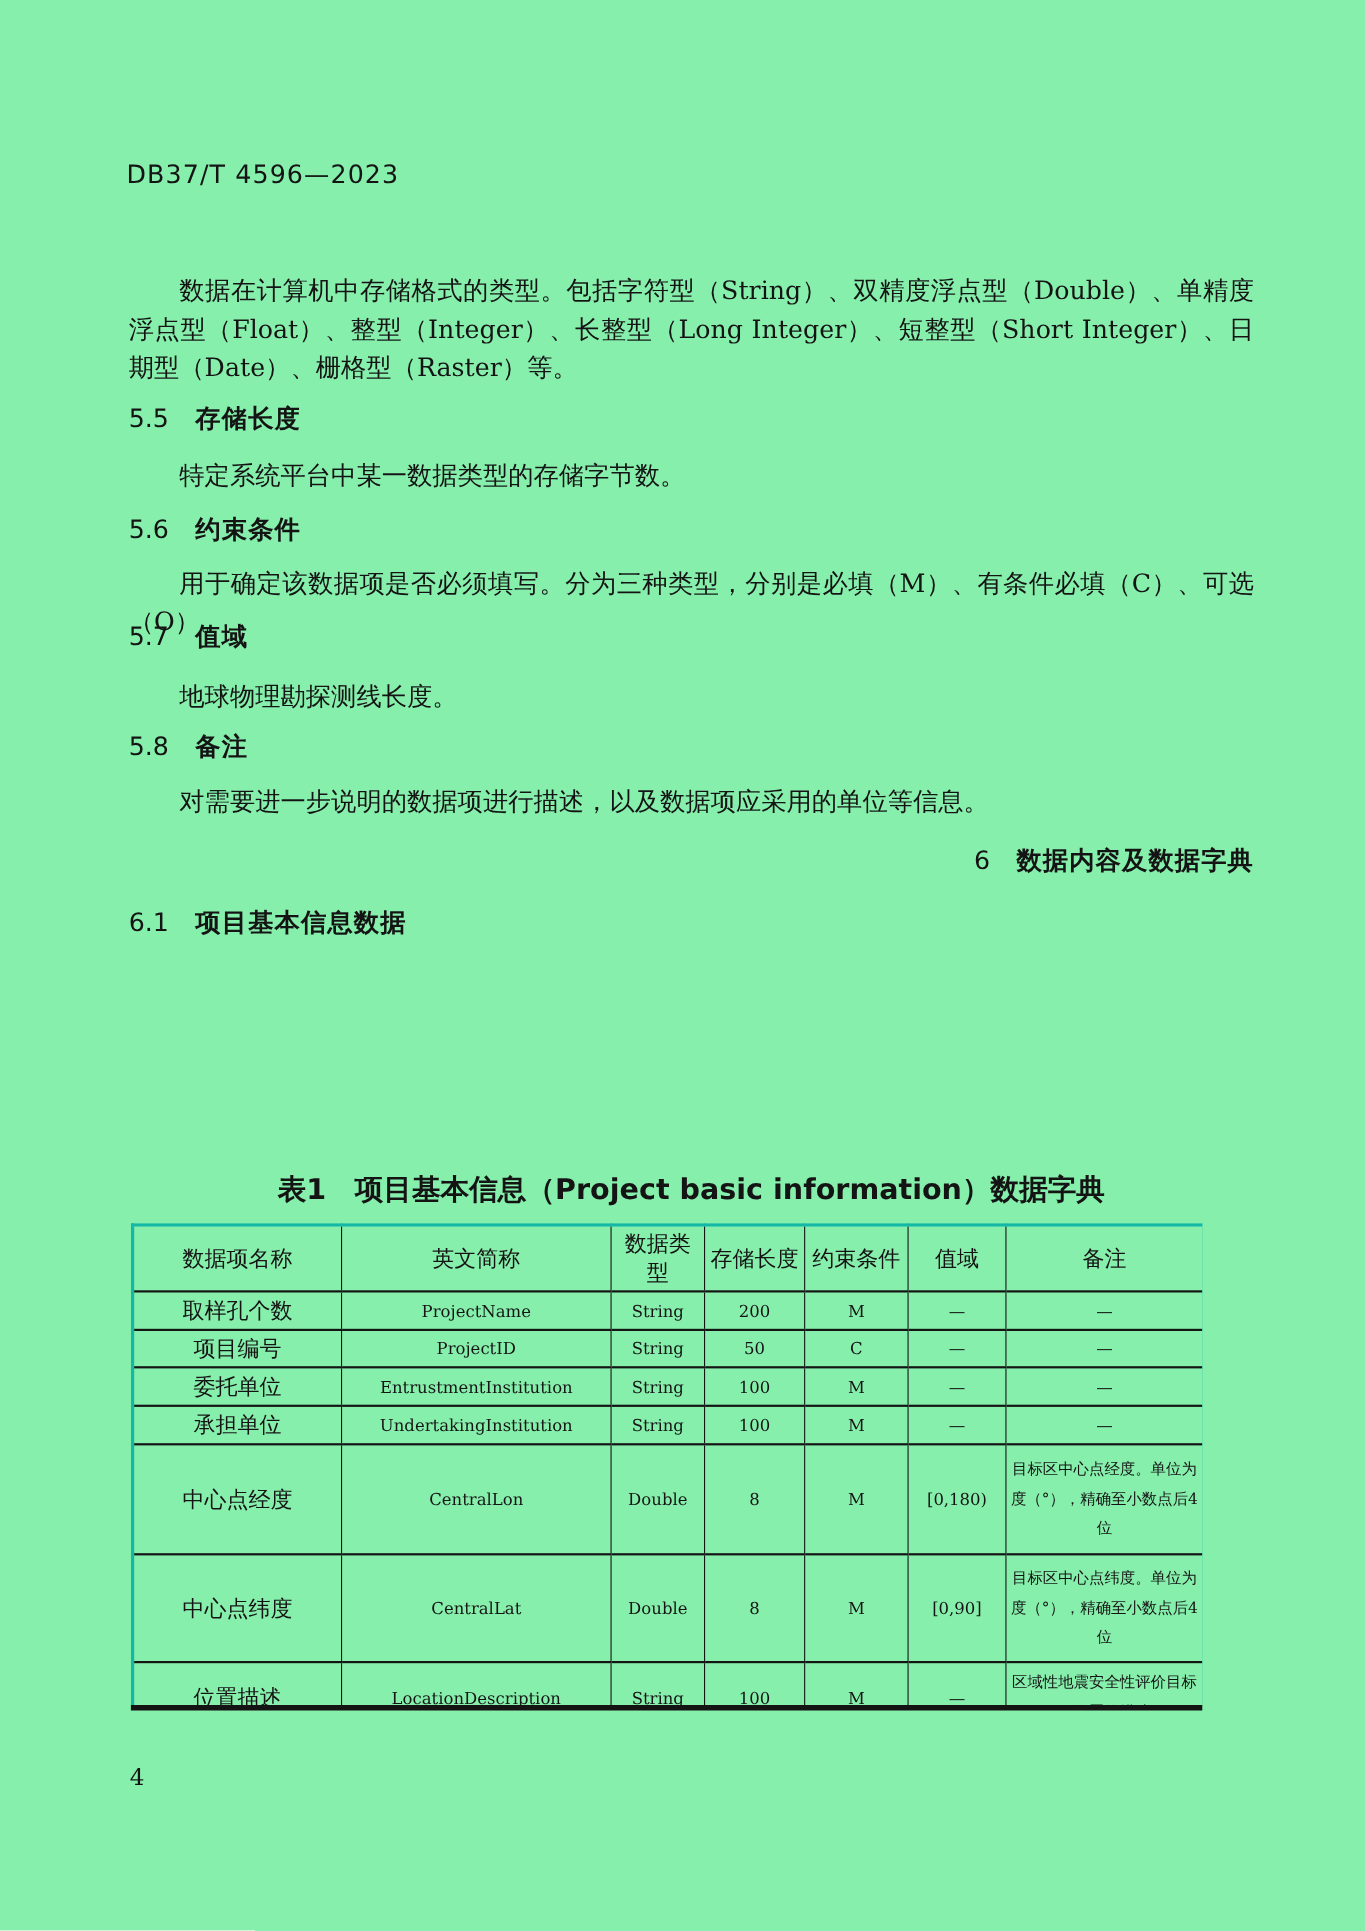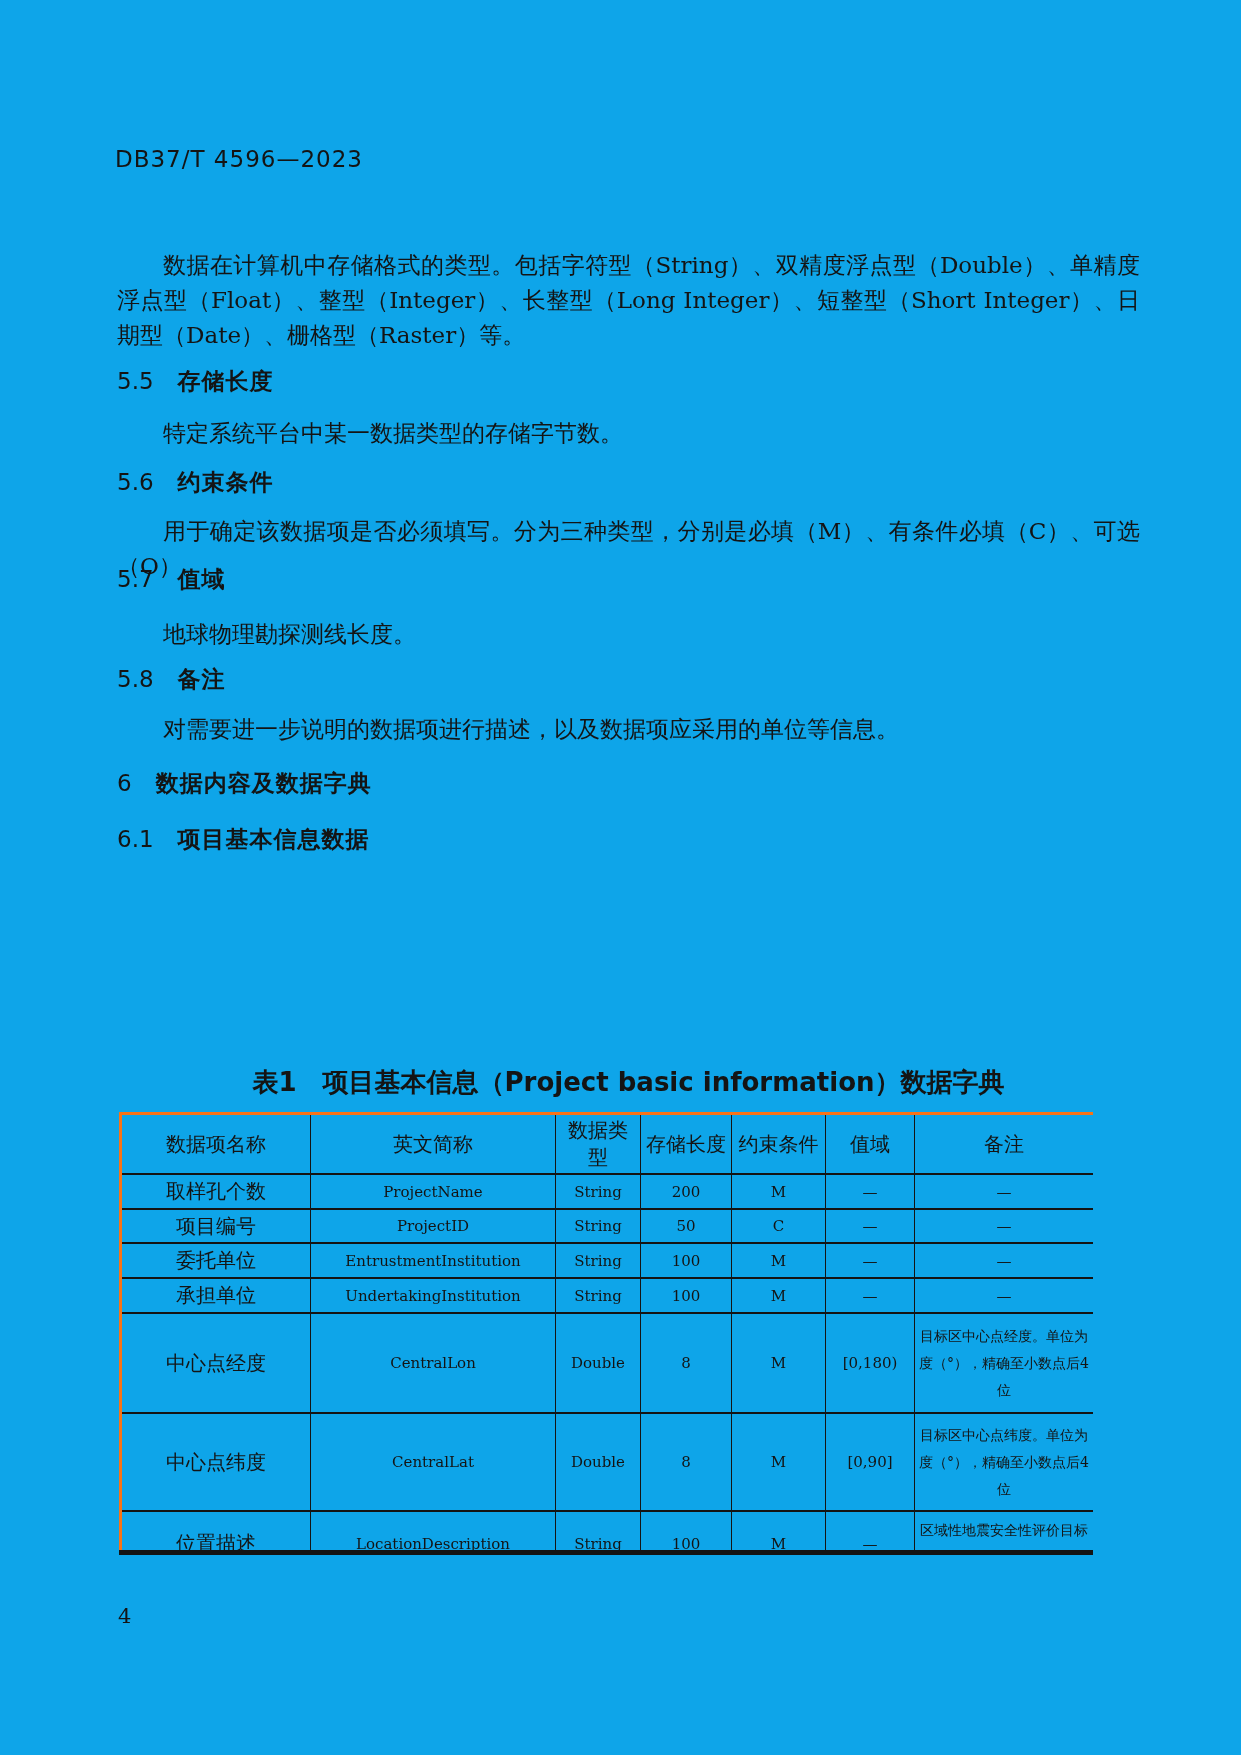--- a/index.html
+++ b/index.html
@@ -1,17 +1,17 @@
 <!DOCTYPE html>
 <html><head>
 <meta charset="utf-8">
 <style>
   html,body{margin:0;padding:0;background:#ffffff;}
   .page{
-    position:relative;width:1241px;height:1755px;background:#0ea5e9;
+    position:relative;width:1241px;height:1755px;background:#86efac;
     font-family:"DejaVu Serif","Liberation Serif",serif;color:#141414;overflow:hidden;
   }
   .abs{position:absolute;}
   .doc-code{
     left:115px;top:146px;font-family:"DejaVu Sans","Liberation Sans",sans-serif;
     font-size:23px;letter-spacing:1px;color:#141414;
   }
   .para{
     left:117px;width:1023px;font-size:23px;line-height:35px;text-align:justify;
     text-indent:2em;color:#141414;
@@ -34,21 +34,21 @@
   }
   table.dict{
     border-collapse:collapse;table-layout:fixed;width:974px;
     font-size:19px;color:#141414;
   }
   table.dict td,table.dict th{
     border:1px solid #141414;border-top-width:2px;border-bottom-width:2px;
     padding:2px 4px;text-align:center;vertical-align:middle;font-weight:400;
     overflow:hidden;
   }
-  table.dict{border:3px solid #f97316;}
+  table.dict{border:3px solid #14b8a6;}
   th.hdr{font-size:20px;}
   td.cn{font-size:20px;}
   td.en{font-size:15px;font-family:"DejaVu Serif","Liberation Serif",serif;}
   td.remark{
     font-size:14px;text-align:justify;text-align-last:center;line-height:27px;padding:2px 5px;
   }
   tr.r-hd{height:36px;}
   tr.r1{height:35px;} tr.r2{height:34px;} tr.r3{height:35px;} tr.r4{height:35px;}
   tr.r5{height:100px;} tr.r6{height:98px;} tr.r7{height:66px;}
   .page-num{left:118px;top:1604px;font-size:21px;color:#141414;}
@@ -75,21 +75,21 @@
   <div class="abs heading" style="top:564px;">
     <span class="h-num">5.7</span><span class="h-title">值域</span>
   </div>
   <div class="abs para" style="top:617px;">地球物理勘探测线长度。</div>
 
   <div class="abs heading" style="top:664px;">
     <span class="h-num">5.8</span><span class="h-title">备注</span>
   </div>
   <div class="abs para" style="top:712px;">对需要进一步说明的数据项进行描述，以及数据项应采用的单位等信息。</div>
 
-  <div class="abs heading" style="top:768px;">
+  <div class="abs heading" style="top:768px;text-align:right;">
     <span class="h-num">6</span><span class="h-title">数据内容及数据字典</span>
   </div>
 
   <div class="abs heading" style="top:824px;">
     <span class="h-num">6.1</span><span class="h-title">项目基本信息数据</span>
   </div>
 
   <div class="abs tbl-caption">表1　项目基本信息（Project basic information）数据字典</div>
 
   <div class="abs table-wrap">

